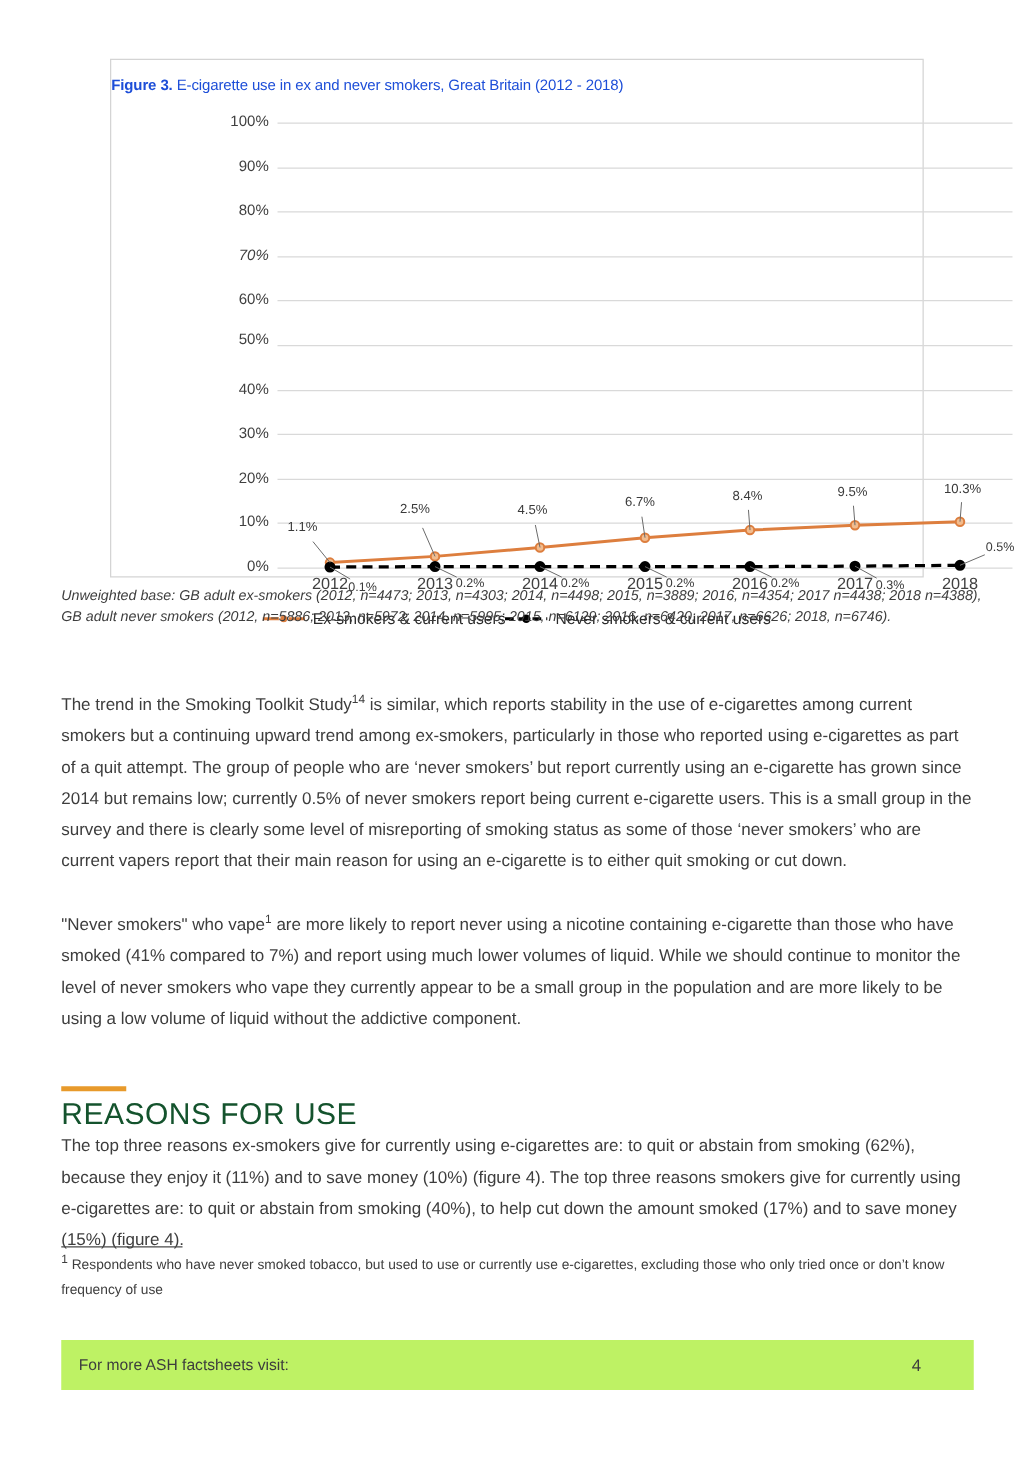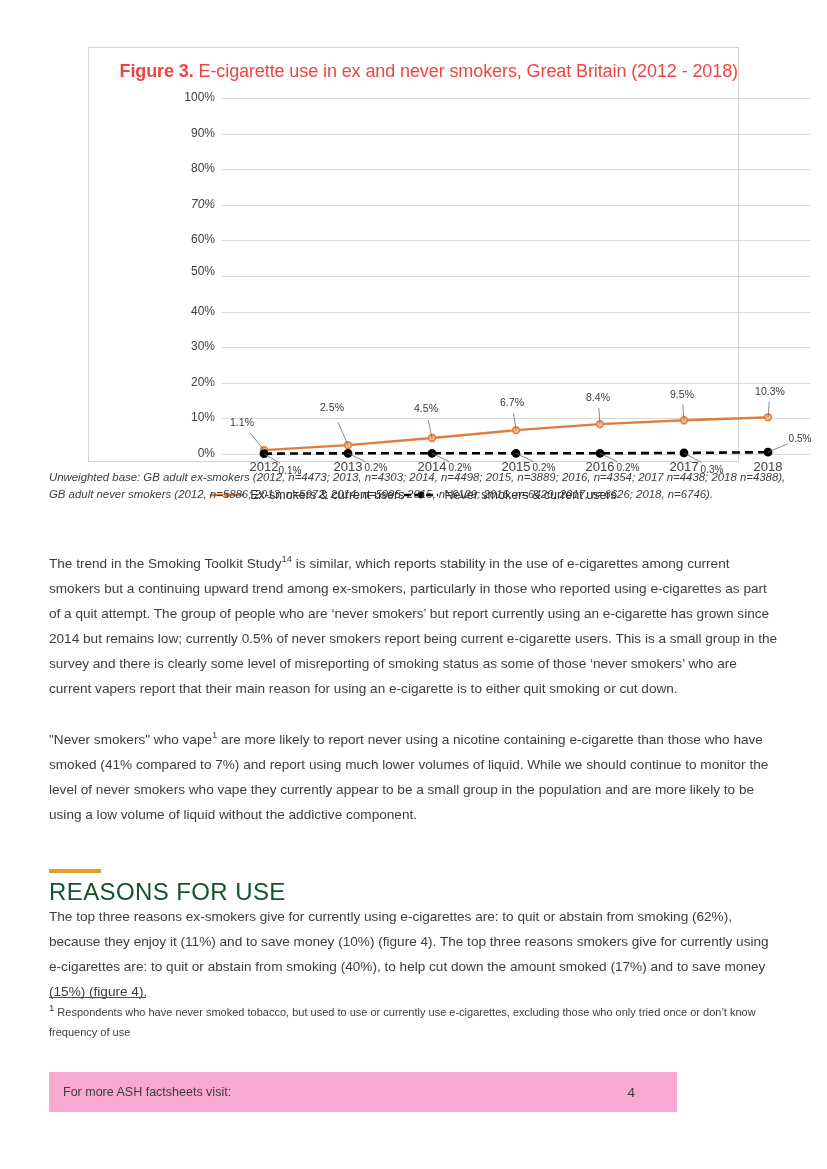--- a/index.html
+++ b/index.html
@@ -20,23 +20,23 @@
     left: 88px;
     top: 47px;
     width: 651px;
     height: 415px;
     border: 1px solid #d4d4d4;
     background: #ffffff;
   }
   .fig-title {
     position: absolute;
     left: 0; right: 0; top: 13px;
-    text-align: right;
-    font-size: 18px;
-    color: #ef4444;
+    text-align: left;
+    font-size: 12px;
+    color: #1d4ed8;
     letter-spacing: -0.1px;
   }
   .fig-title b { font-weight: bold; }
 
   
   .plot {
     position: absolute;
     left: 0; top: 0; width: 651px; height: 415px;
   }
   .gridline {
@@ -151,23 +151,23 @@
     font-size: 11px;
     line-height: 20px;
     color: #3d3d3d;
   }
 
   
   .footer {
     position: absolute;
     left: 49px;
     top: 1072px;
-    width: 628px;
+    width: 730px;
     height: 40px;
-    background: #f9a8d4;
+    background: #bef264;
     display: flex;
     align-items: center;
     padding: 0 14px;
   }
   .footer-text { font-size: 12.5px; color: #3d3d3d; }
   .footer-link {
     font-size: 12.5px;
     color: #4a5fb8;
     text-decoration: underline;
     margin-left: 4px;

